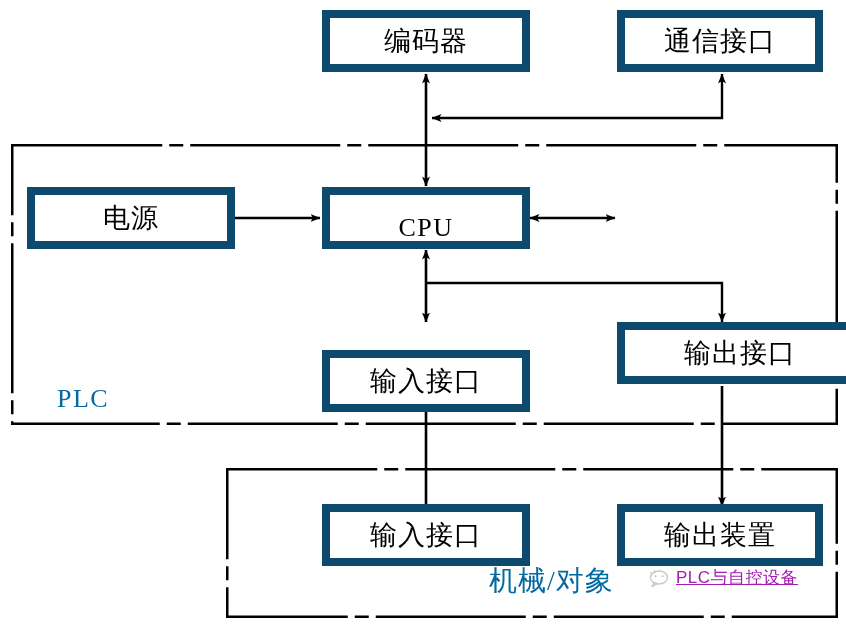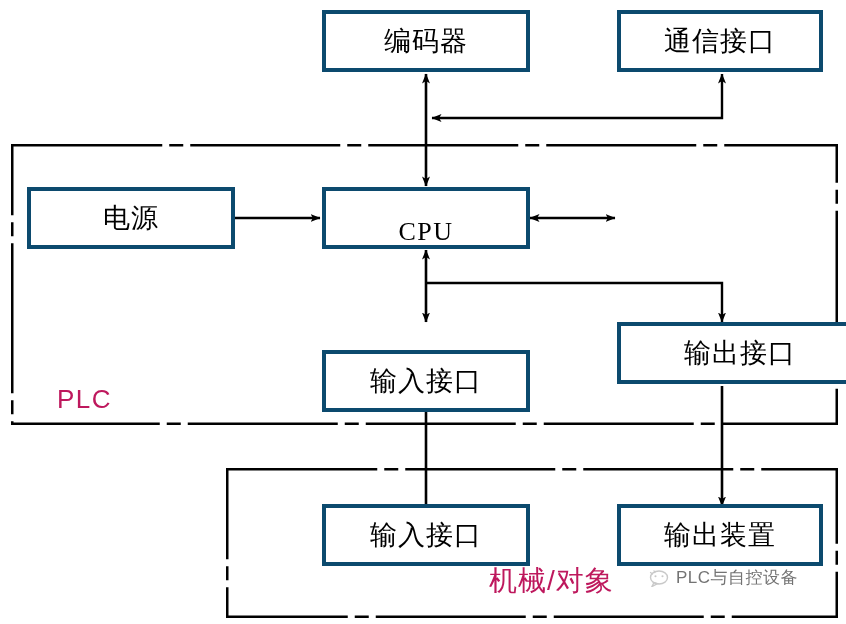--- a/index.html
+++ b/index.html
@@ -21,21 +21,21 @@
     left: 0;
     top: 0;
     width: 846px;
     height: 624px;
     pointer-events: none;
   }
   
   .node {
     position: absolute;
     box-sizing: border-box;
-    border: 4px solid #0c4a6e;
+    border: 8px solid #0c4a6e;
     background: #ffffff;
     display: flex;
     align-items: center;
     justify-content: center;
     color: #000000;
     font-family: "Liberation Serif", "DejaVu Serif", serif;
     font-size: 27px;
     line-height: 1;
     letter-spacing: 1px;
     white-space: nowrap;
@@ -55,22 +55,22 @@
   .group-frame .gf-svg {
     position: absolute;
     left: 0;
     top: 0;
     width: 100%;
     height: 100%;
     overflow: visible;
   }
   .group-label {
     position: absolute;
-    color: #be185d;
-    font-family: Liberation Sans, sans-serif;
+    color: #0369a1;
+    font-family: Liberation Serif, serif;
     white-space: nowrap;
     z-index: 4;
   }
   #plc-label {
     left: 57px;
     top: 384px;
     font-size: 26px;
     letter-spacing: 1.5px;
   }
   #machine-label {
@@ -87,21 +87,21 @@
     display: flex;
     align-items: center;
     gap: 6px;
     color: #c9c9c9;
     font-family: "Liberation Sans", "DejaVu Sans", sans-serif;
     font-size: 17px;
     letter-spacing: 0.5px;
     white-space: nowrap;
     z-index: 5;
   }
-  #watermark .wm-text { color: #737373; }
+  #watermark .wm-text { color: #a21caf; text-decoration: underline; }
 </style>
 </head>
 <body>
 
 <div id="canvas">
 
   <div class="group-frame" id="plc-frame" style="left:11px; top:144px; width:827px; height:281px;">
     <svg class="gf-svg" viewBox="0 0 827 281" preserveAspectRatio="none">
       <rect x="1.25" y="1.25" width="824.5" height="278.5" fill="none" stroke="#000000" stroke-width="2.5" stroke-dasharray="150 7 14 7" stroke-linecap="butt"></rect>
     </svg>

